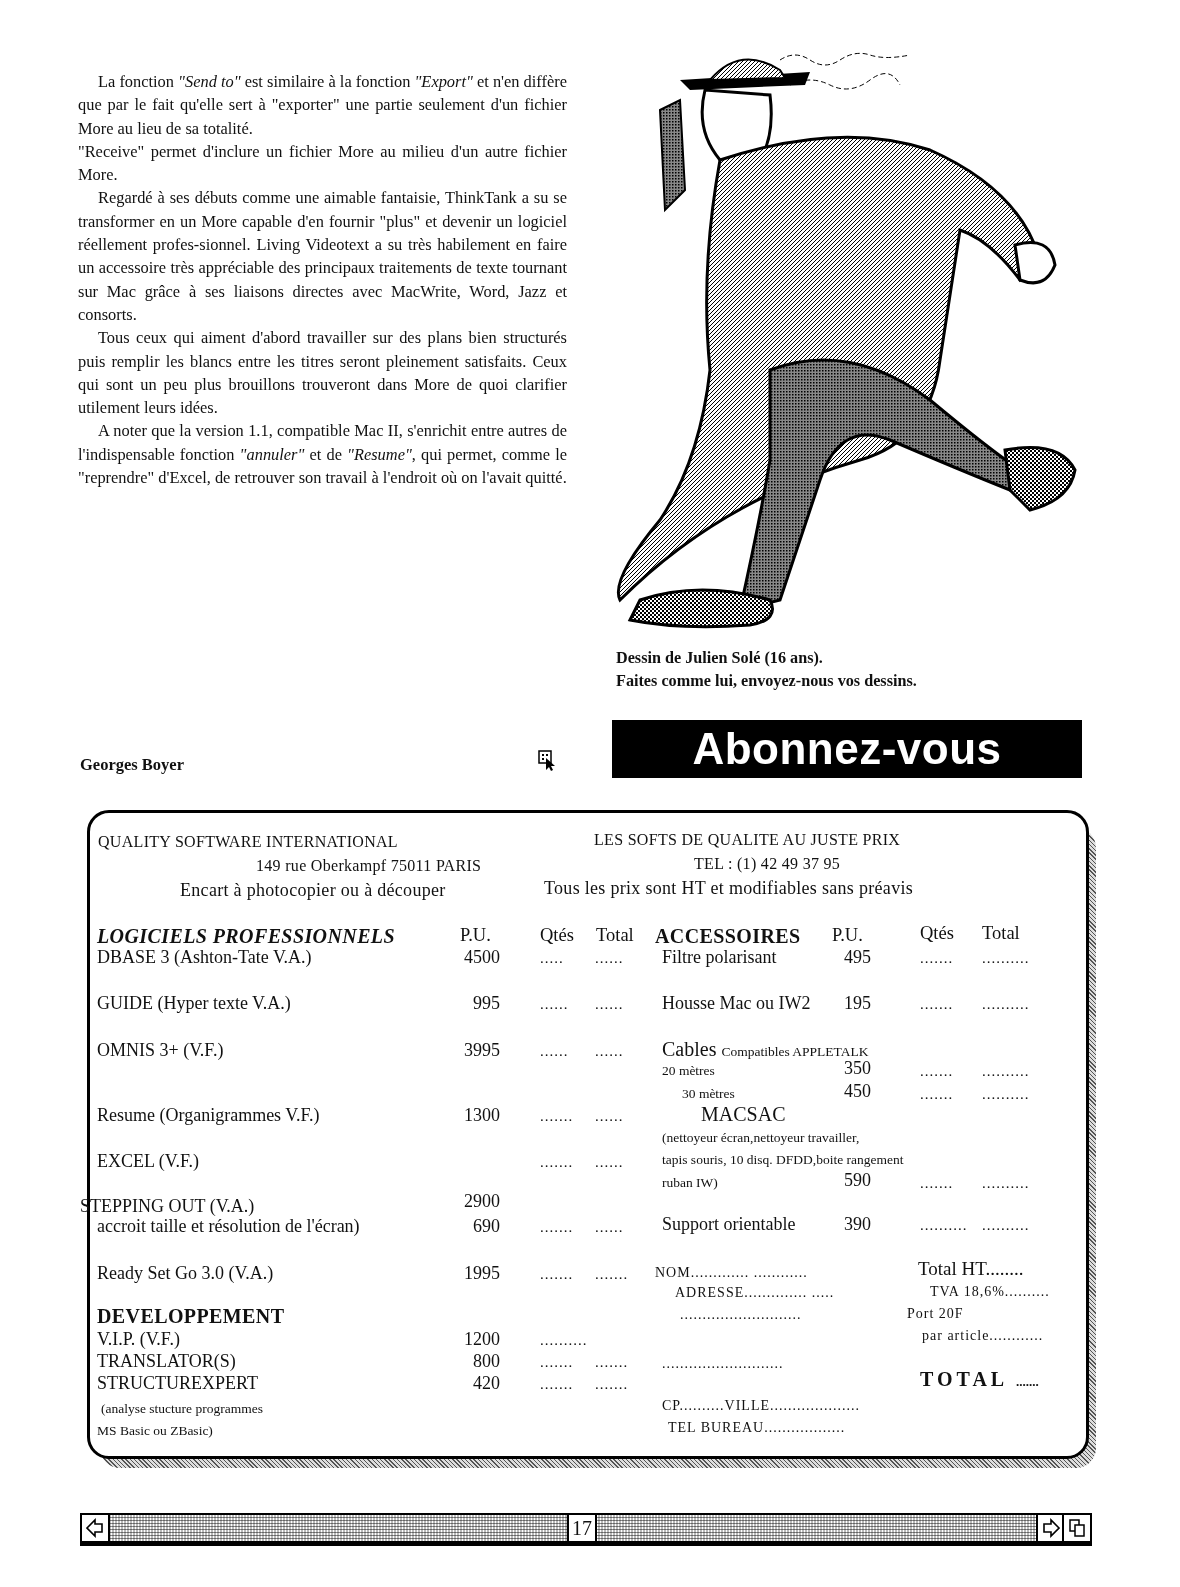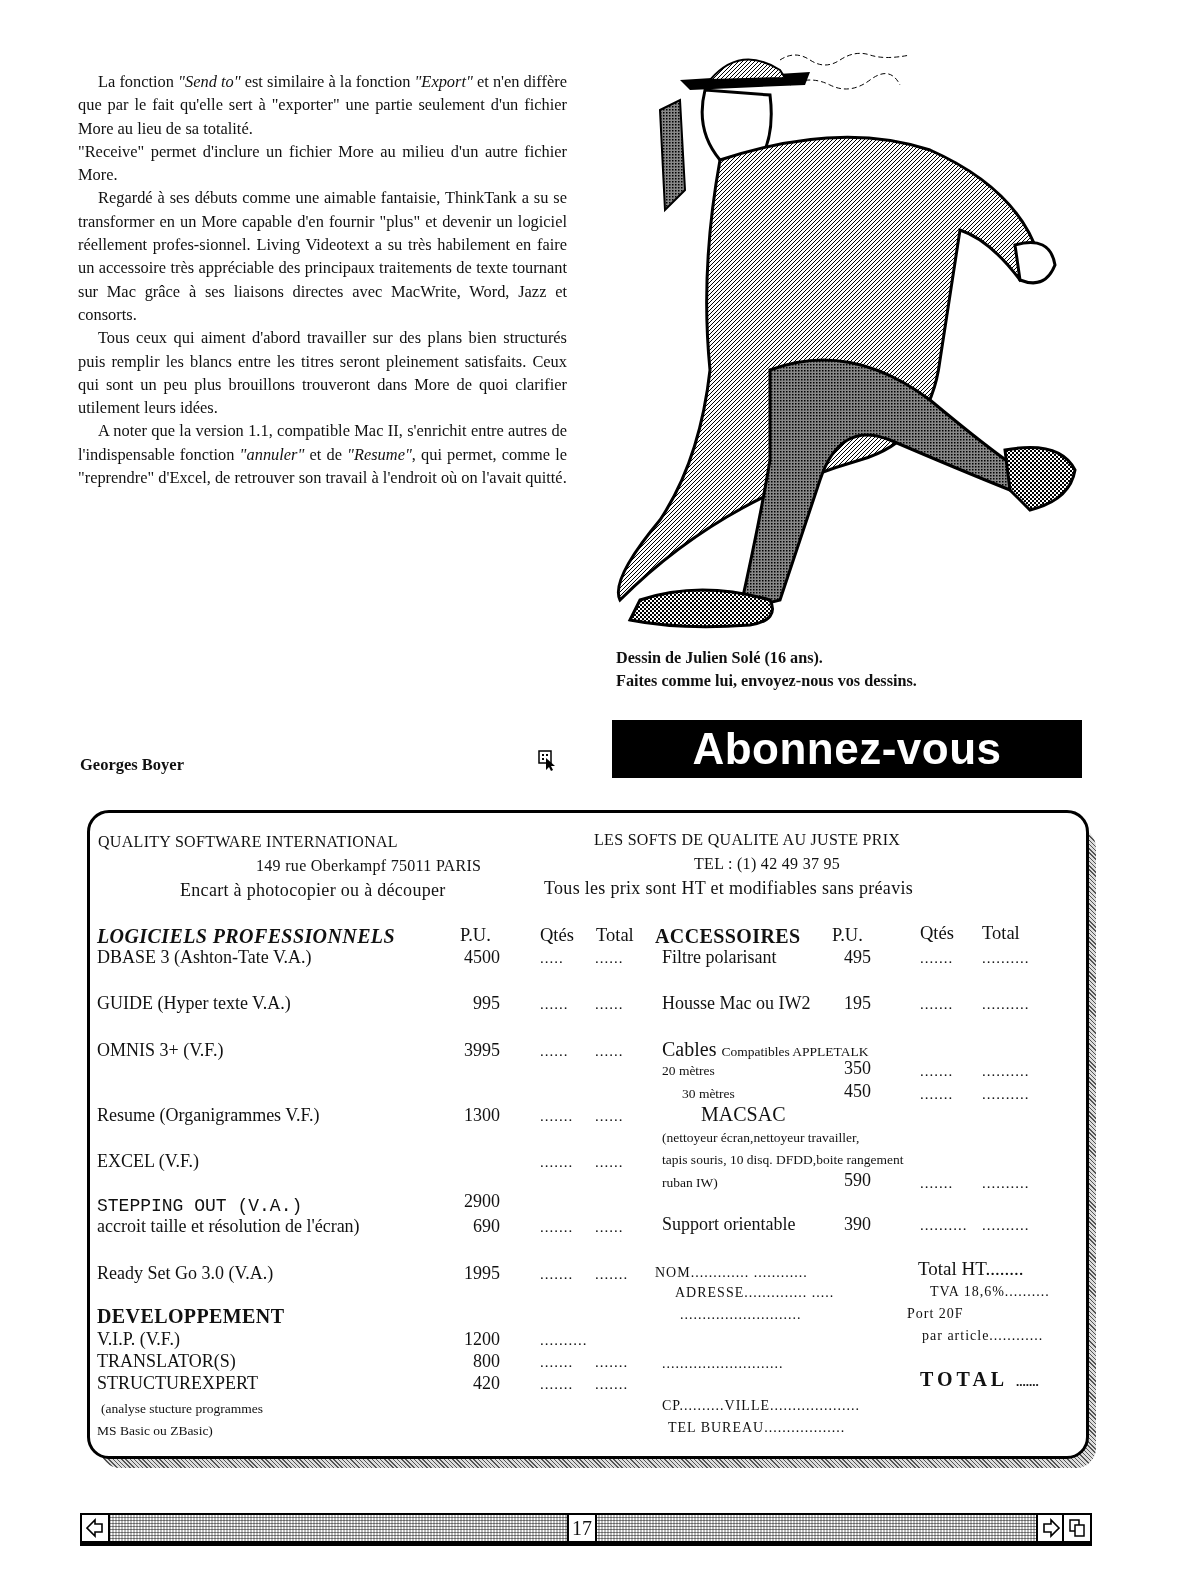--- a/index.html
+++ b/index.html
@@ -137,21 +137,21 @@
   <div class="dots" style="left:540px;top:1108px;">.......</div>
   <div class="dots" style="left:595px;top:1108px;">......</div>
 </div>
 <div>
   <div class="item" style="left:97px;top:1151px;">EXCEL (V.F.)</div>
   <div class="price" style="left:440px;top:1151px;margin-top:40px;">2900</div>
   <div class="dots" style="left:540px;top:1154px;">.......</div>
   <div class="dots" style="left:595px;top:1154px;">......</div>
 </div>
 <div>
-  <div class="item" style="left:97px;top:1196px;font-family:Liberation Mono, monospace;">STEPPING OUT (V.A.)</div>
+  <div class="item" style="left:80px;top:1196px;">STEPPING OUT (V.A.)</div>
   <div class="item" style="left:97px;top:1216px;">accroit taille et résolution de l'écran)</div>
   <div class="price" style="left:440px;top:1216px;">690</div>
   <div class="dots" style="left:540px;top:1219px;">.......</div>
   <div class="dots" style="left:595px;top:1219px;">......</div>
 </div>
 <div>
   <div class="item" style="left:97px;top:1263px;">Ready Set Go 3.0 (V.A.)</div>
   <div class="price" style="left:440px;top:1263px;">1995</div>
   <div class="dots" style="left:540px;top:1266px;">.......</div>
   <div class="dots" style="left:595px;top:1266px;">.......</div>

